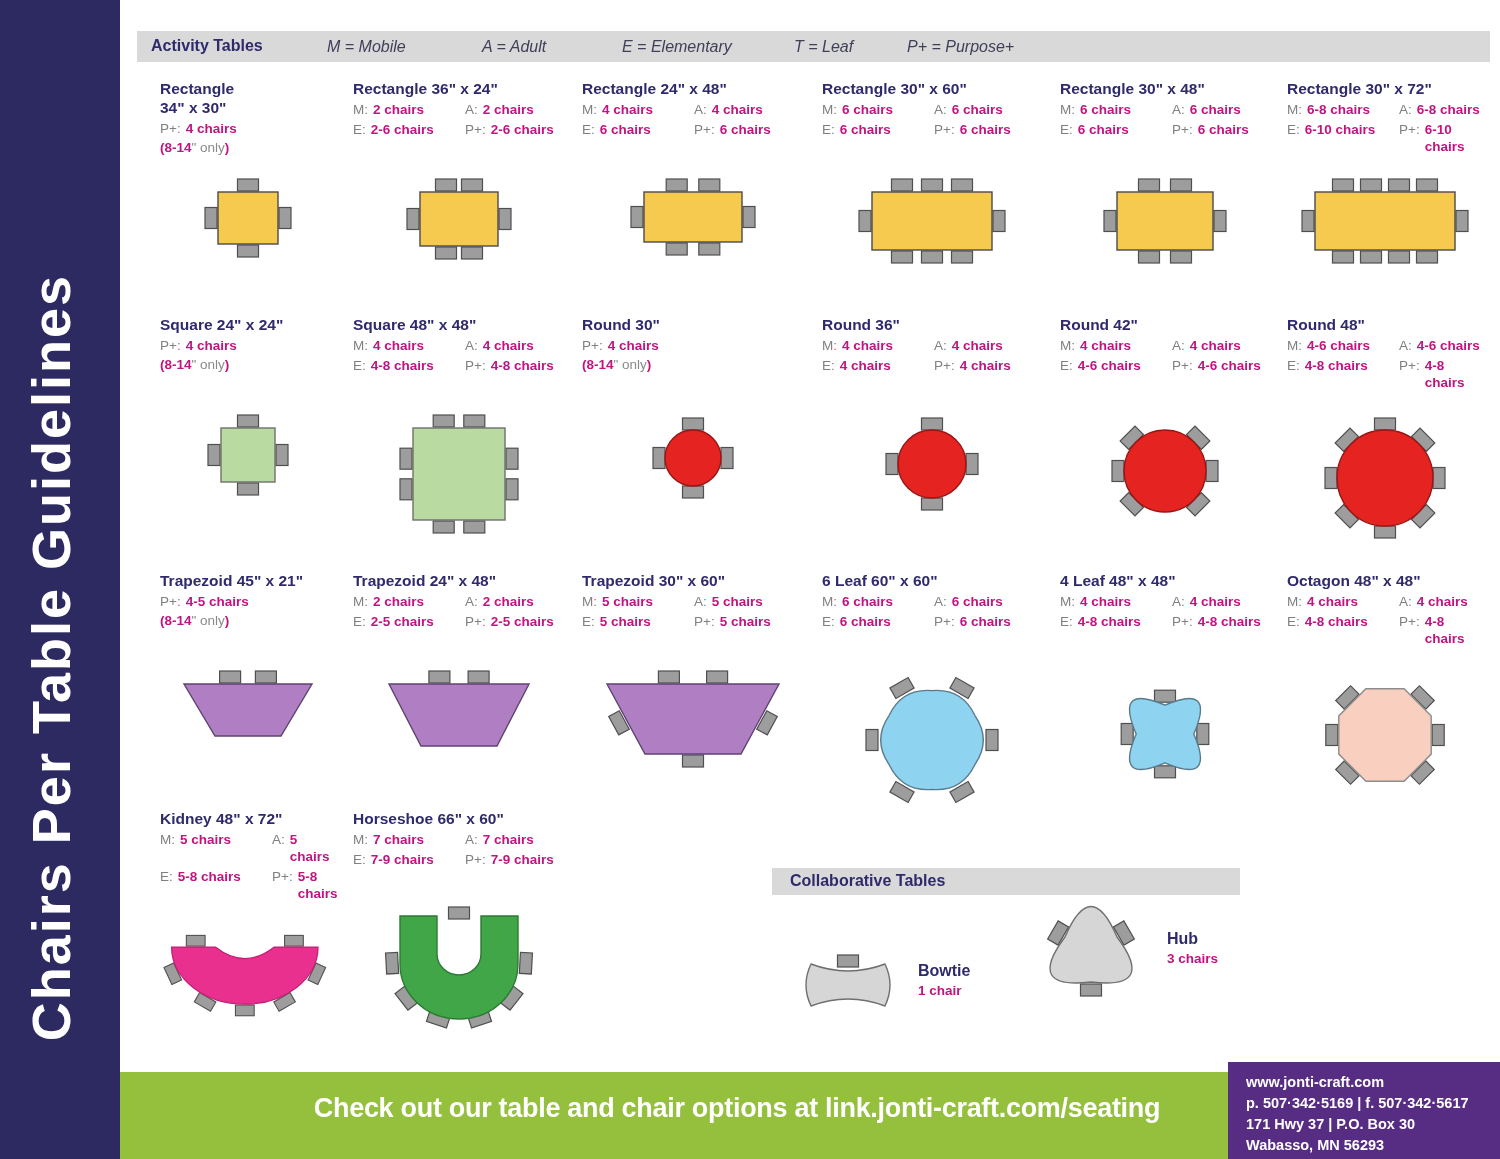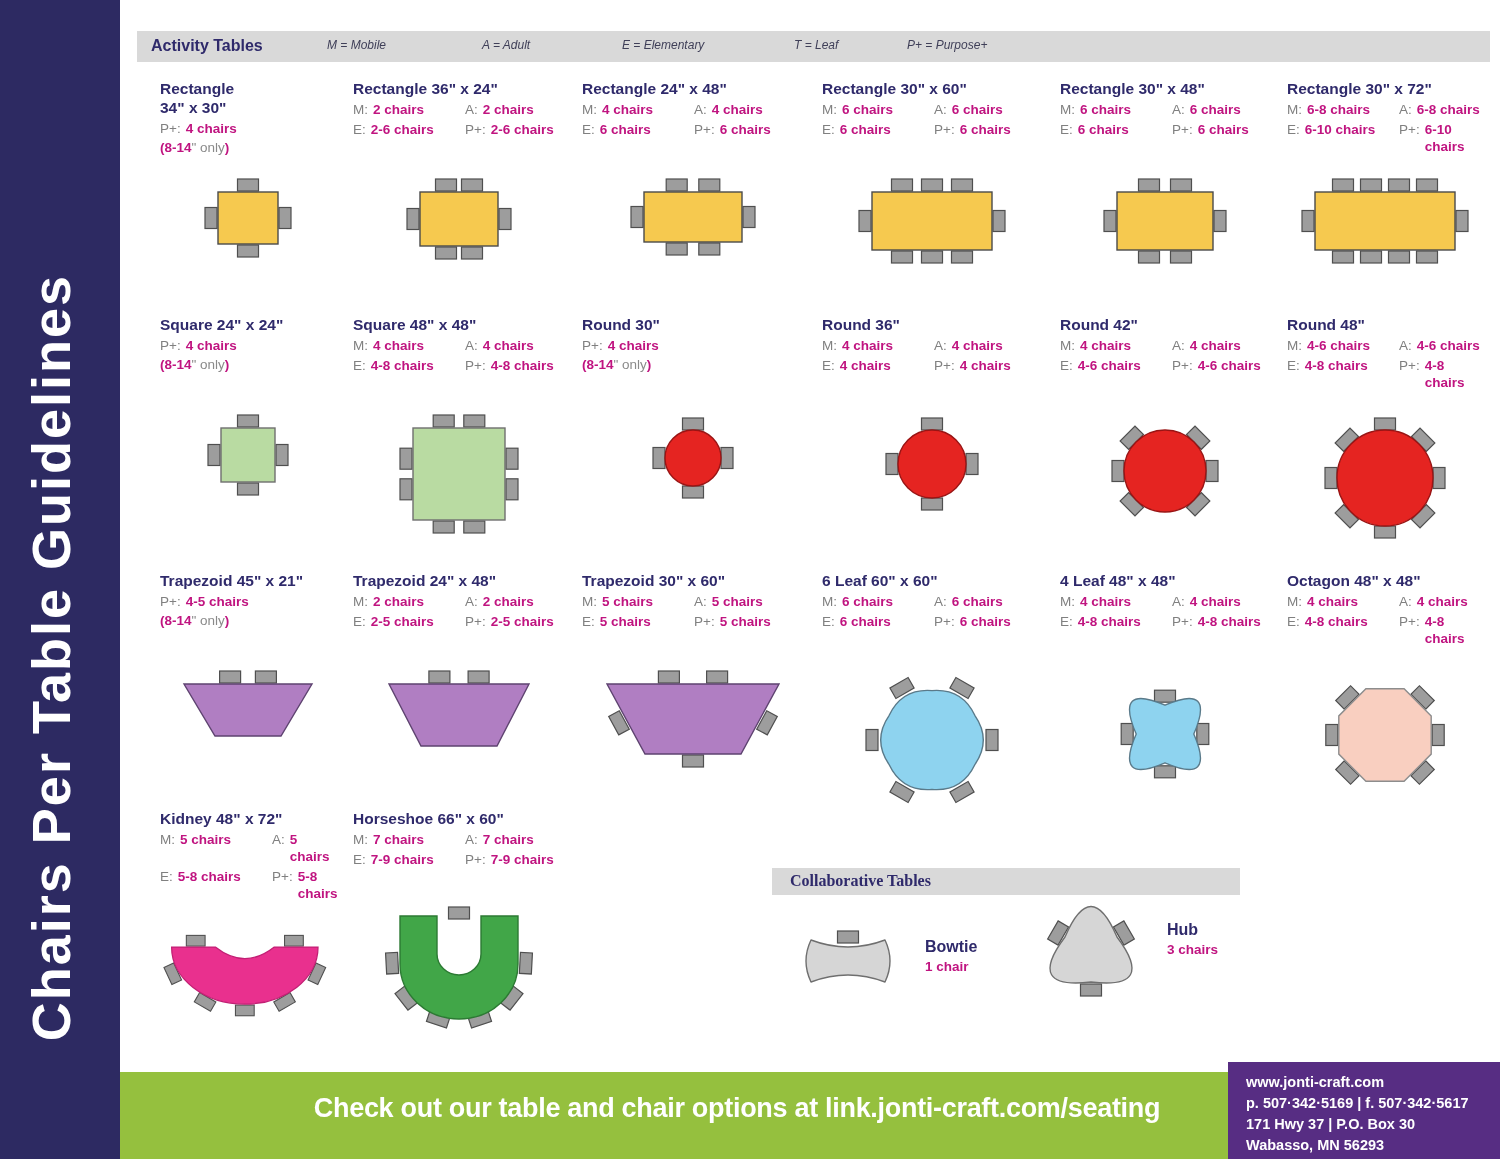--- a/index.html
+++ b/index.html
@@ -7,46 +7,46 @@
        font-family:"Liberation Sans","DejaVu Sans",sans-serif;overflow:hidden;}
   
   .sidebar{position:absolute;left:0;top:0;width:120px;height:1159px;background:#2d2a62;}
   .sidebar-title{position:absolute;bottom:118px;left:20px;writing-mode:vertical-rl;
        transform:rotate(180deg);font-size:54px;font-weight:bold;color:#ffffff;
        letter-spacing:2px;white-space:nowrap;}
   
   .header-bar{position:absolute;left:137px;top:31px;width:1353px;height:31px;
        background:#d9d9d9;}
   .header-title{position:absolute;left:14px;top:6px;font-size:16px;font-weight:bold;color:#2f2a6b;}
-  .legend-item{position:absolute;top:7px;font-size:12px;font-style:italic;color:#3f3f58;}
+  .legend-item{position:absolute;top:7px;font-size:16px;font-style:italic;color:#3f3f58;}
   
   .row{position:absolute;left:148px;display:grid;
        grid-template-columns:193px 229px 240px 238px 227px 213px;}
   .row1{top:80px;} .row2{top:316px;} .row3{top:572px;} .row4{top:810px;}
   .card{position:relative;padding-left:12px;padding-right:6px;}
   .card-text{min-height:84px;}
   .card-title{color:#2f2a6b;font-weight:bold;font-size:15.5px;line-height:1.22;white-space:pre-line;}
   .stat-row{display:flex;font-size:13.5px;margin-top:3px;line-height:1.25;}
   .stat{display:flex;}
   .stat.first{width:112px;flex:none;}
   .lbl{color:#808080;margin-right:5px;}
   .val{color:#c01480;font-weight:bold;}
   .size-note{font-size:13.5px;margin-top:2px;}
   .size-note .pk{color:#c01480;font-weight:bold;}
   .size-note .gy{color:#8a8a8a;}
   .diagram{margin-top:8px;display:flex;justify-content:center;}
   .chair{fill:#9d9d9d;stroke:#4f4f4f;stroke-width:1.2px;}
   
   .collab-bar{position:absolute;left:772px;top:868px;width:468px;height:27px;background:#d9d9d9;}
-  .collab-title{position:absolute;left:18px;top:4px;font-size:16px;font-weight:bold;color:#2f2a6b;font-family:Liberation Serif, serif;}
+  .collab-title{position:absolute;left:18px;top:4px;font-size:16px;font-weight:bold;color:#2f2a6b;}
   .collab-item{position:absolute;display:flex;align-items:flex-start;}
-  .collab-item.bowtie{left:798px;top:924px;gap:7px;}
+  .collab-item.bowtie{left:798px;top:948px;}
   .collab-item.hub{left:1035px;top:893px;}
   .collab-label{margin-left:20px;margin-top:14px;}
-  .collab-item.hub .collab-label{margin-top:28px;}
+  .collab-item.hub .collab-label{margin-top:37px;}
   .collab-name{font-size:16px;font-weight:bold;color:#2f2a6b;}
   .collab-chairs{font-size:13.5px;font-weight:bold;color:#c01480;margin-top:3px;}
   
   .footer-banner{position:absolute;left:120px;top:1072px;width:1234px;height:87px;
        background:#95c03e;display:flex;align-items:center;justify-content:center;}
   .footer-banner span{color:#fff;font-size:27px;font-weight:bold;letter-spacing:-0.3px;
        padding-bottom:14px;}
   .contact-box{position:absolute;left:1228px;top:1062px;width:272px;height:97px;
        background:#572d83;box-sizing:border-box;padding:10px 0 3px 18px;}
   .contact-line{color:#fff;font-size:14.5px;font-weight:bold;line-height:21px;}

